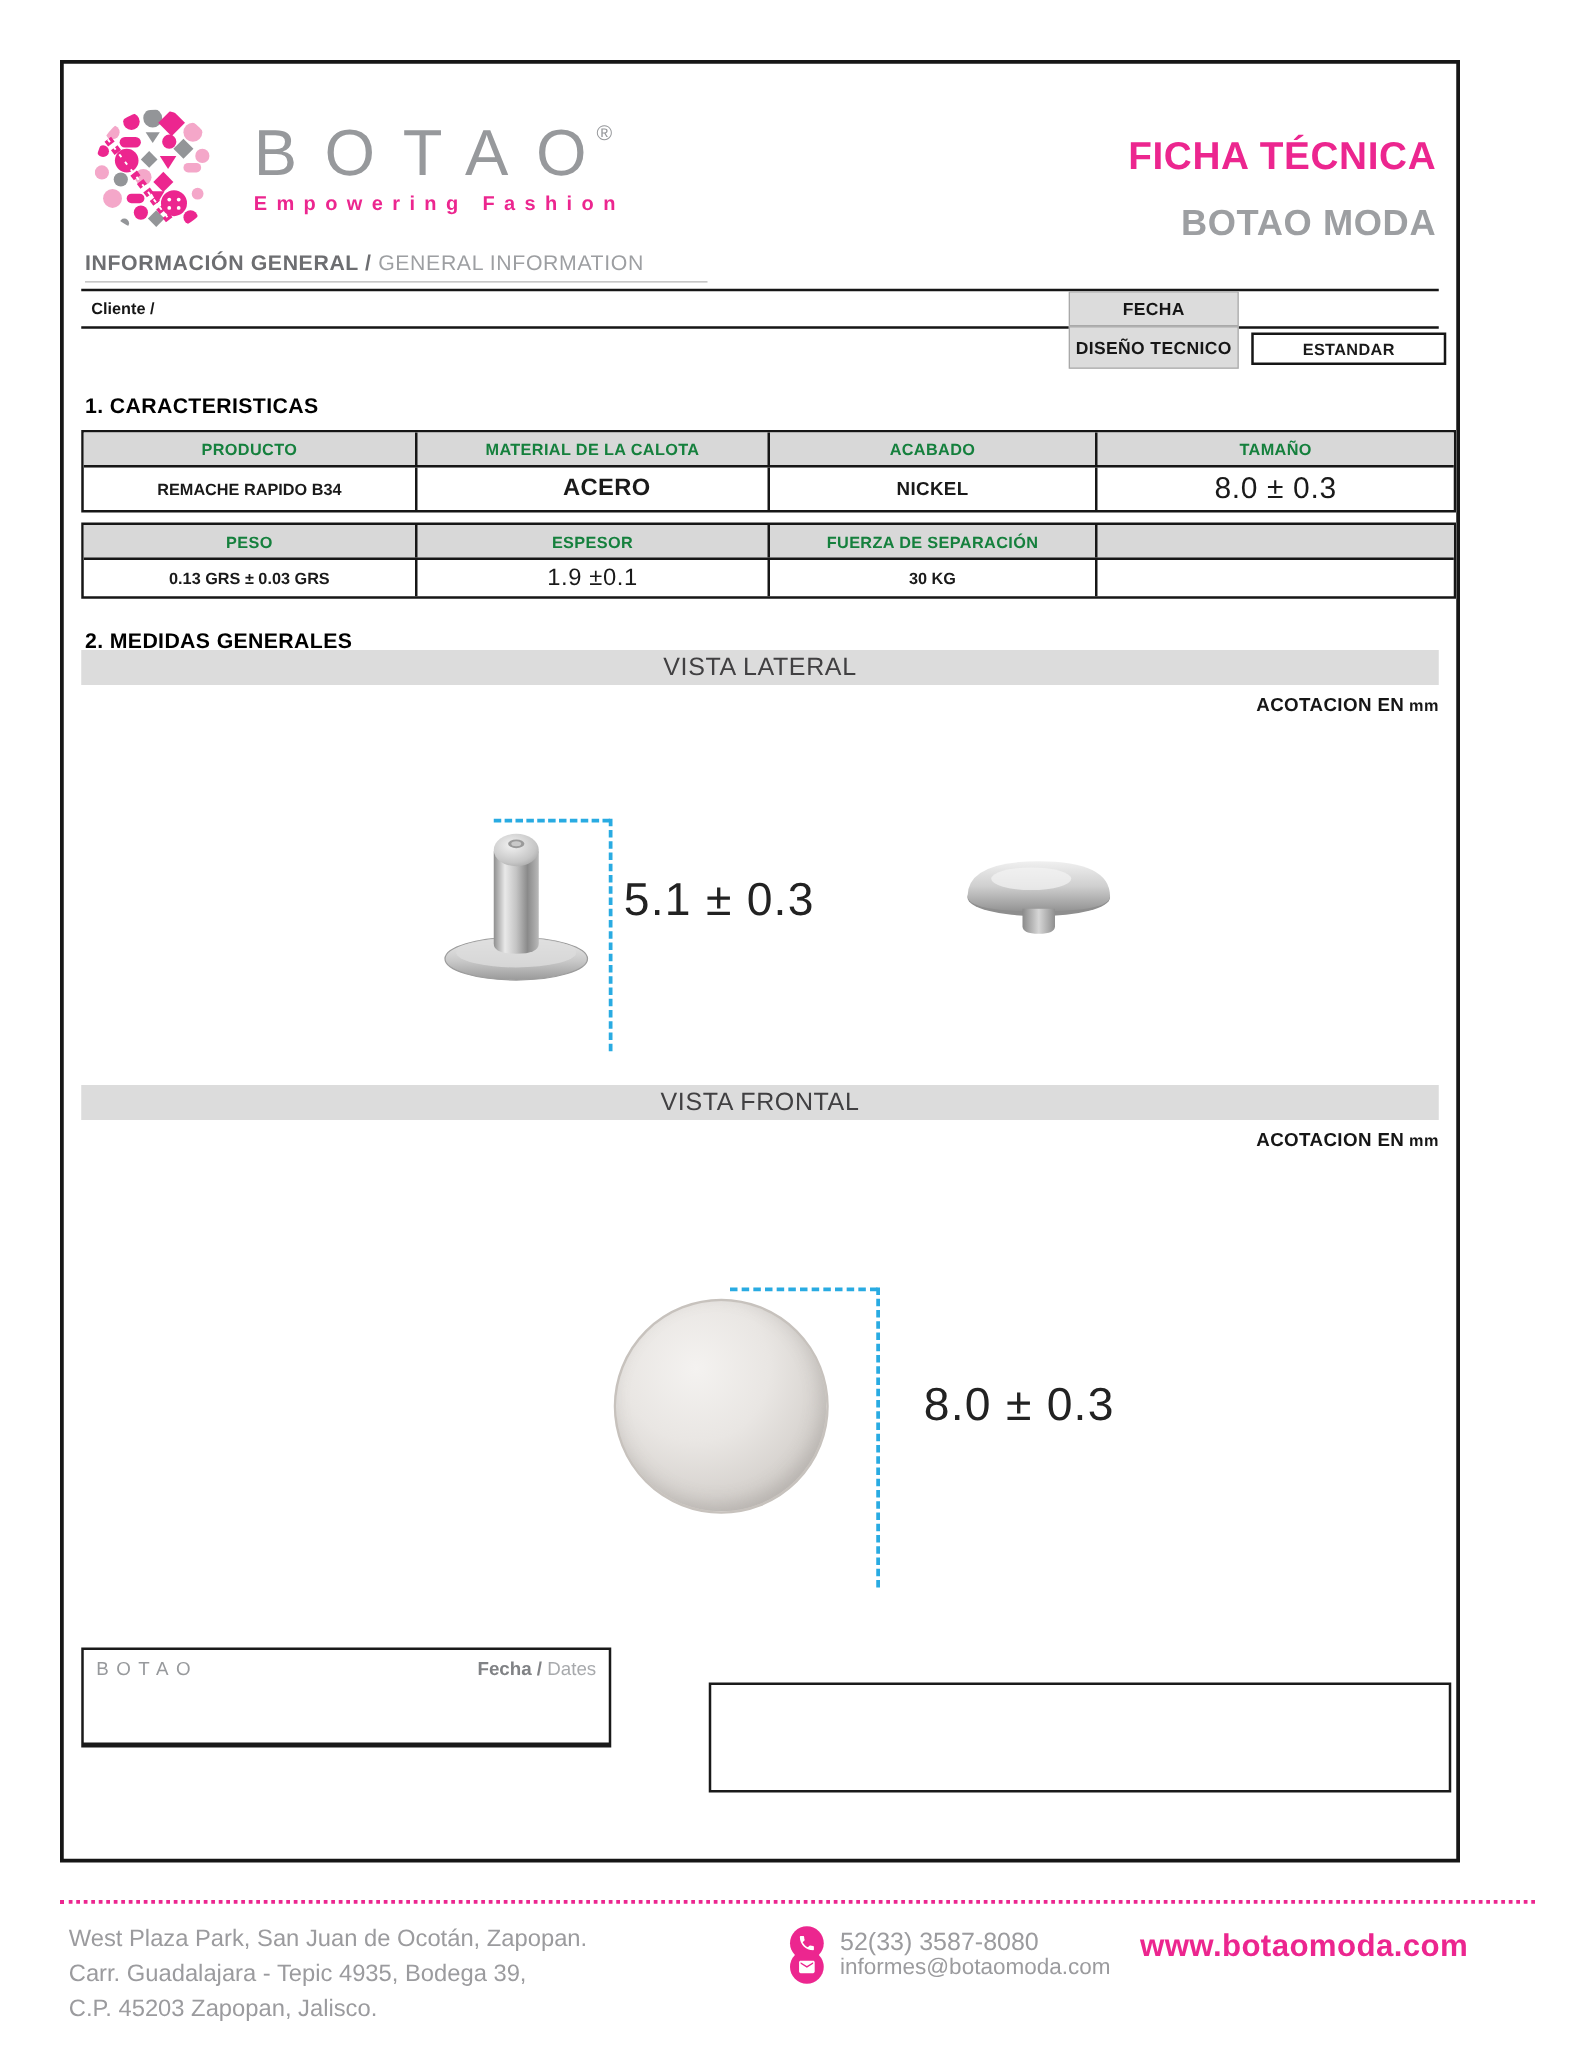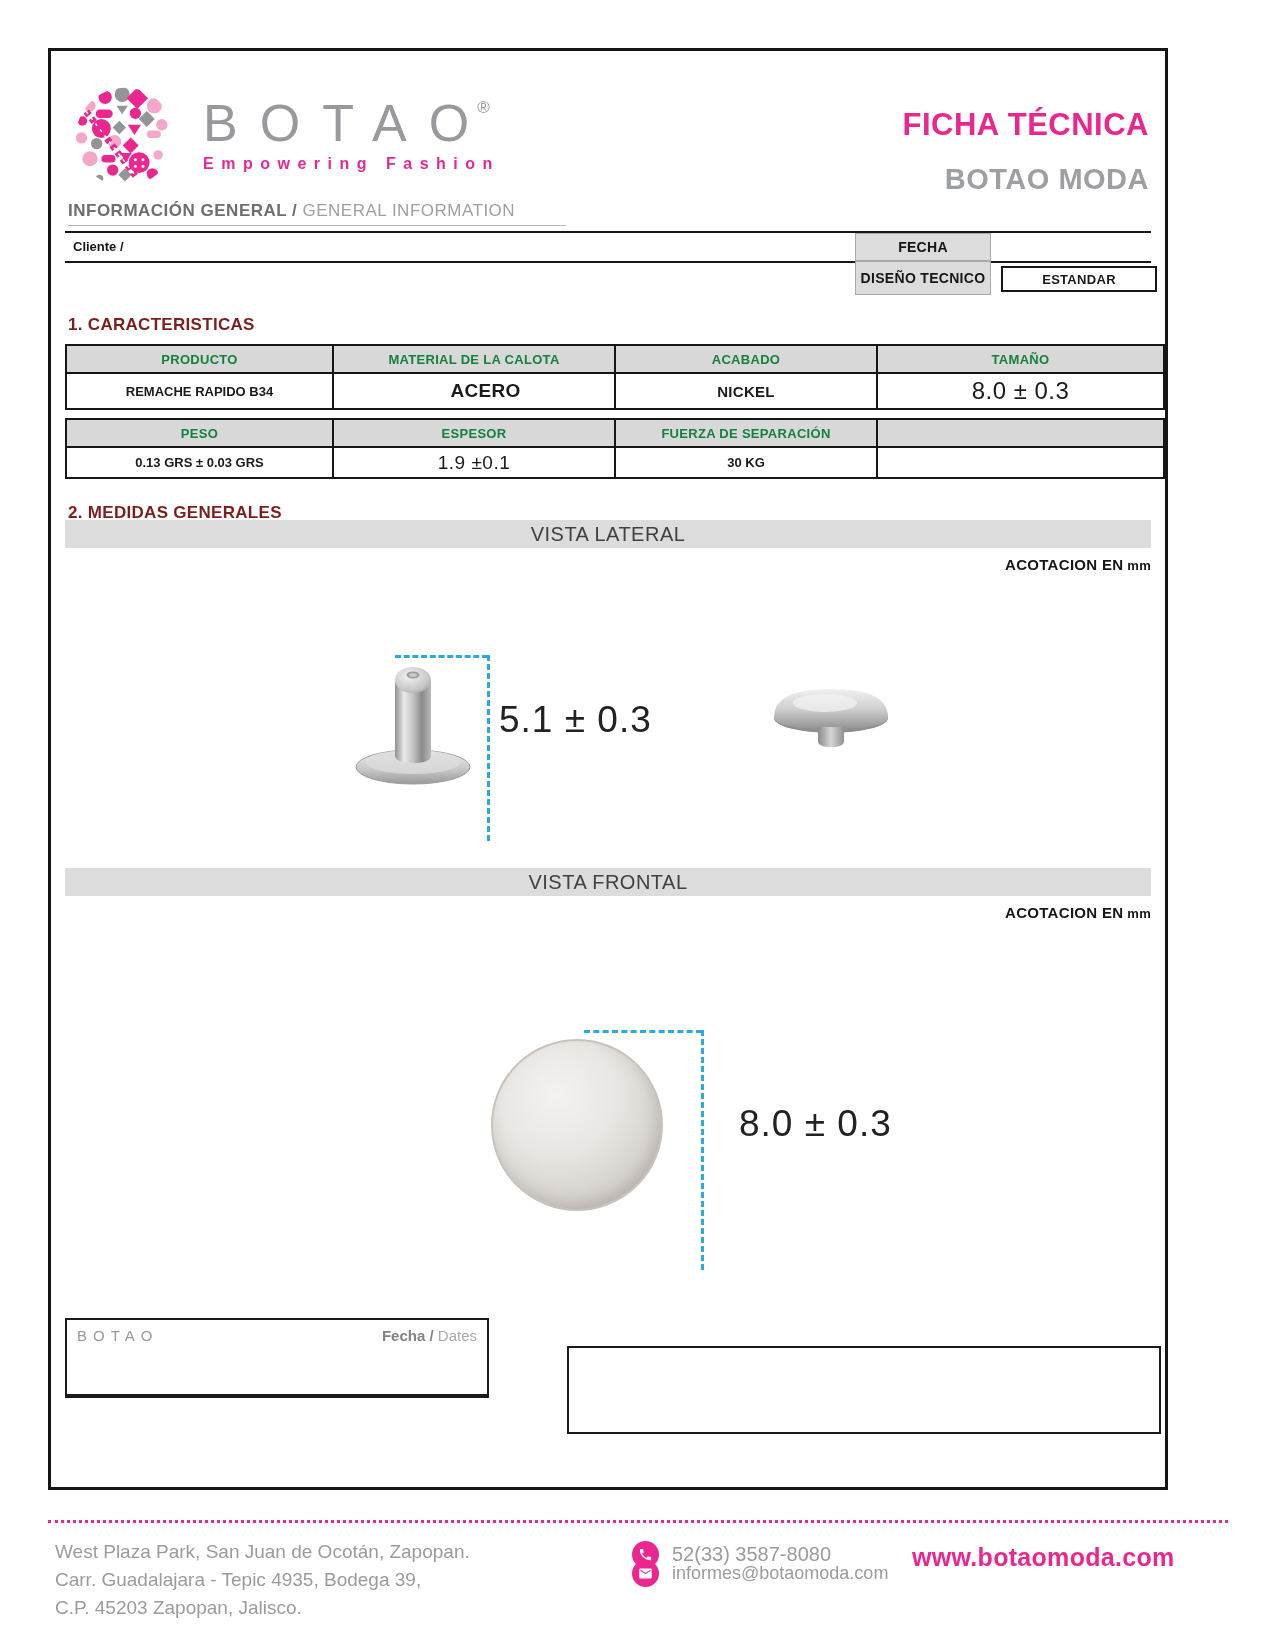--- a/index.html
+++ b/index.html
@@ -48,21 +48,21 @@
   }
   .fecha-cell{left:804px;top:182px;width:136px;height:28px;}
   .diseno-cell{left:804px;top:210px;width:136px;height:34px;}
   .estandar-box{
     position:absolute;left:950px;top:215px;width:156px;height:26px;background:#fff;
     border:2px solid #161616;box-sizing:border-box;display:flex;align-items:center;justify-content:center;
     font-weight:700;font-size:13px;letter-spacing:0.3px;
   }
 
   
-  .sec-heading{position:absolute;left:17px;font-size:17px;font-weight:700;color:#7f1d1d;letter-spacing:0.3px;}
+  .sec-heading{position:absolute;left:17px;font-size:17px;font-weight:700;color:#000000;letter-spacing:0.3px;}
 
   
   .ctable{
     position:absolute;left:14px;width:1100px;border:2px solid #161616;box-sizing:border-box;background:#fff;
   }
   .trow{display:grid;grid-template-columns:267px 282px 262px auto;}
   .trow.hdr{background:#D8D8D8;border-bottom:2px solid #161616;}
   .tcell{
     border-right:2px solid #161616;display:flex;align-items:center;justify-content:center;
     text-align:center;box-sizing:border-box;

